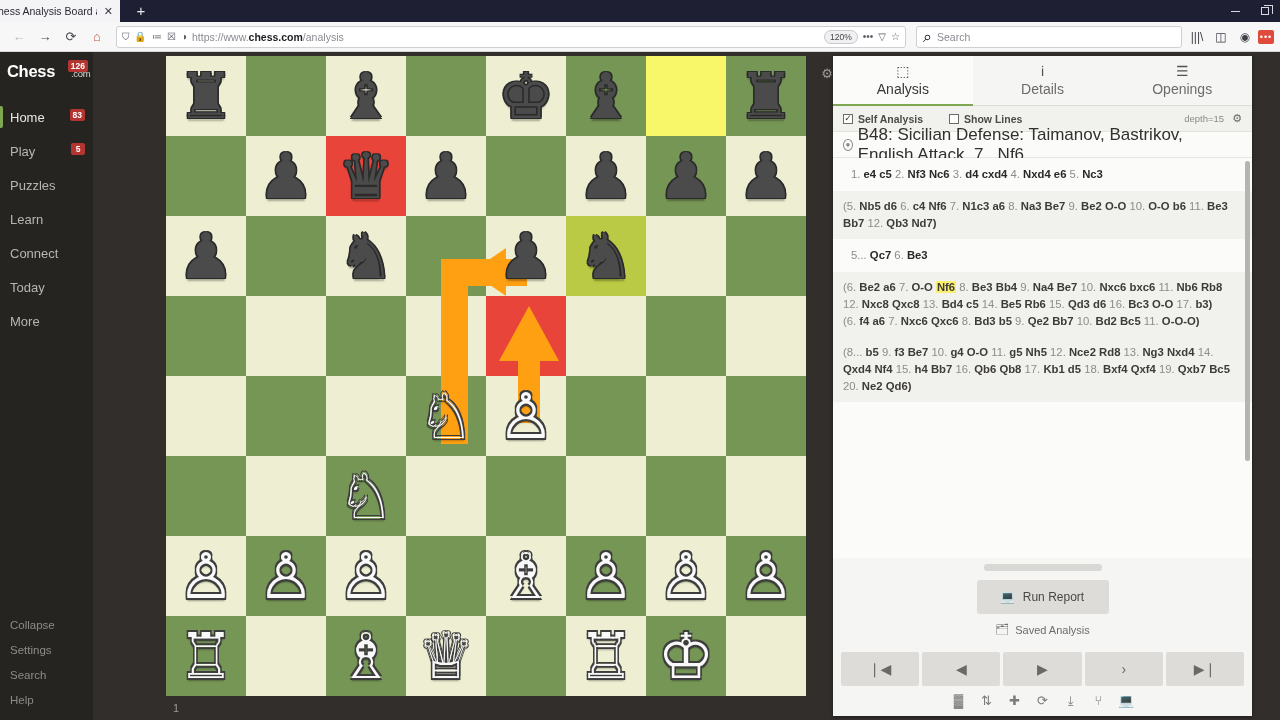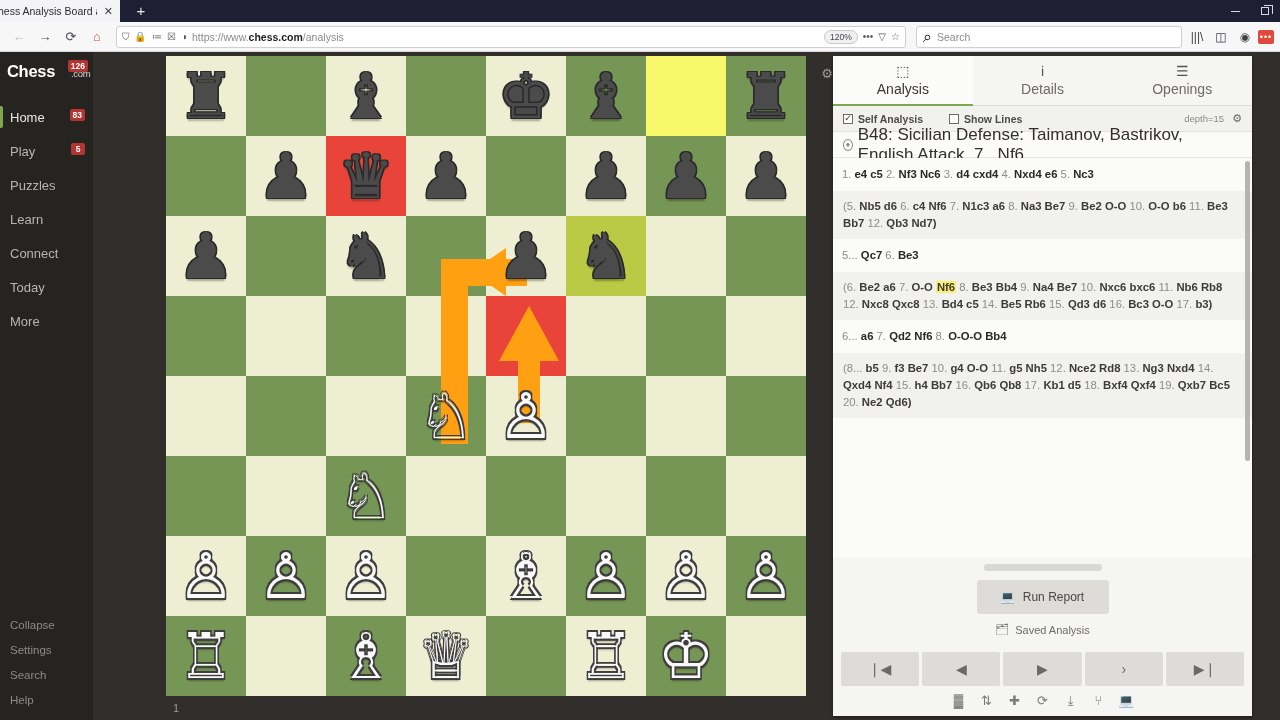--- a/index.html
+++ b/index.html
@@ -205,21 +205,21 @@
     display: flex; align-items: center; justify-content: center; font-size: 8px;
     color: #8e8c88;
   }
   .open-txt { font-size: 17px; color: #32302d; }
 
   .movelist {
     flex: 1; overflow: hidden; position: relative; background: #fbfbfa;
     padding: 0 0 0 0;
   }
   .mv-main {
-    padding: 8px 16px 8px 9px; font-size: 11.3px; line-height: 17px; color: #3a3835;
+    padding: 8px 16px 8px 18px; font-size: 11.3px; line-height: 17px; color: #3a3835;
     background: #fbfbfa;
   }
   .mv-var {
     padding: 7px 16px 7px 10px; font-size: 11.3px; line-height: 17px; color: #55534f;
     background: #f1f1ee;
   }
   .mv-main b, .mv-var b { font-weight: 700; color: #2b2926; }
   .mv-var b { color: #3d3b38; }
   .mv-num { color: #8e8c88; }
   .hlmove { background: #fbef71; padding: 0 1px; font-weight: 700; color: #2b2926; }
@@ -515,22 +515,22 @@
 
       <div class="movelist">
         <div id="mv-inner">
             <div class="mv-main"><span class="mv-num">1.</span> <b>e4 c5</b> <span class="mv-num">2.</span> <b>Nf3 Nc6</b> <span class="mv-num">3.</span> <b>d4 cxd4</b> <span class="mv-num">4.</span> <b>Nxd4 e6</b> <span class="mv-num">5.</span> <b>Nc3</b> </div>
             <div class="mv-var">
               <div><span class="mv-num">(5.</span> <b>Nb5 d6</b> <span class="mv-num">6.</span> <b>c4 Nf6</b> <span class="mv-num">7.</span> <b>N1c3 a6</b> <span class="mv-num">8.</span> <b>Na3 Be7</b> <span class="mv-num">9.</span> <b>Be2 O-O</b> <span class="mv-num">10.</span> <b>O-O b6</b> <span class="mv-num">11.</span> <b>Be3 Bb7</b> <span class="mv-num">12.</span> <b>Qb3 Nd7)</b> </div>
             </div>
             <div class="mv-main"><span class="mv-num">5...</span> <b>Qc7</b> <span class="mv-num">6.</span> <b>Be3</b> </div>
             <div class="mv-var">
               <div><span class="mv-num">(6.</span> <b>Be2 a6</b> <span class="mv-num">7.</span> <b>O-O</b> <b class="hlmove">Nf6</b> <span class="mv-num">8.</span> <b>Be3 Bb4</b> <span class="mv-num">9.</span> <b>Na4 Be7</b> <span class="mv-num">10.</span> <b>Nxc6 bxc6</b> <span class="mv-num">11.</span> <b>Nb6 Rb8</b> <span class="mv-num">12.</span> <b>Nxc8 Qxc8</b> <span class="mv-num">13.</span> <b>Bd4 c5</b> <span class="mv-num">14.</span> <b>Be5 Rb6</b> <span class="mv-num">15.</span> <b>Qd3 d6</b> <span class="mv-num">16.</span> <b>Bc3 O-O</b> <span class="mv-num">17.</span> <b>b3)</b> </div>
+              <div><span class="mv-num">(6.</span> <b>f4 a6</b> <span class="mv-num">7.</span> <b>Nxc6 Qxc6</b> <span class="mv-num">8.</span> <b>Bd3 b5</b> <span class="mv-num">9.</span> <b>Qe2 Bb7</b> <span class="mv-num">10.</span> <b>Bd2 Bc5</b> <span class="mv-num">11.</span> <b>O-O-O)</b> </div>
             </div>
-            <div class="mv-main"><span class="mv-num">6...</span> <b>a6</b> <span class="mv-num">7.</span> <b>Qd2 Nf6</b> <span class="mv-num">8.</span> <b>O-O-O Bb4</b> </div>
             <div class="mv-var">
               <div><span class="mv-num">(8...</span> <b>b5</b> <span class="mv-num">9.</span> <b>f3 Be7</b> <span class="mv-num">10.</span> <b>g4 O-O</b> <span class="mv-num">11.</span> <b>g5 Nh5</b> <span class="mv-num">12.</span> <b>Nce2 Rd8</b> <span class="mv-num">13.</span> <b>Ng3 Nxd4</b> <span class="mv-num">14.</span> <b>Qxd4 Nf4</b> <span class="mv-num">15.</span> <b>h4 Bb7</b> <span class="mv-num">16.</span> <b>Qb6 Qb8</b> <span class="mv-num">17.</span> <b>Kb1 d5</b> <span class="mv-num">18.</span> <b>Bxf4 Qxf4</b> <span class="mv-num">19.</span> <b>Qxb7 Bc5</b> <span class="mv-num">20.</span> <b>Ne2 Qd6)</b> </div>
             </div>
           </div>
         <div class="mscroll"></div>
       </div>
 
       <div class="panel-actions">
         <div class="evalbar"></div>
         <div class="runreport">

